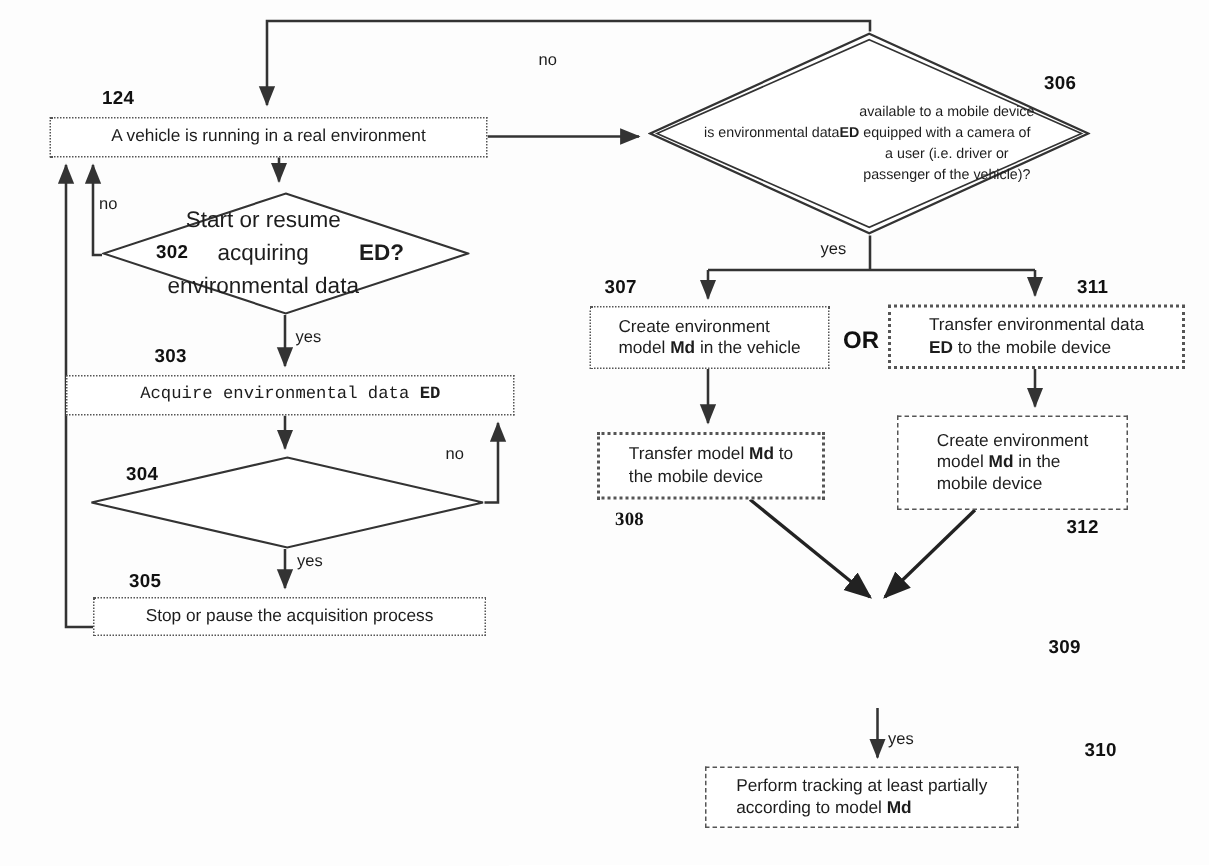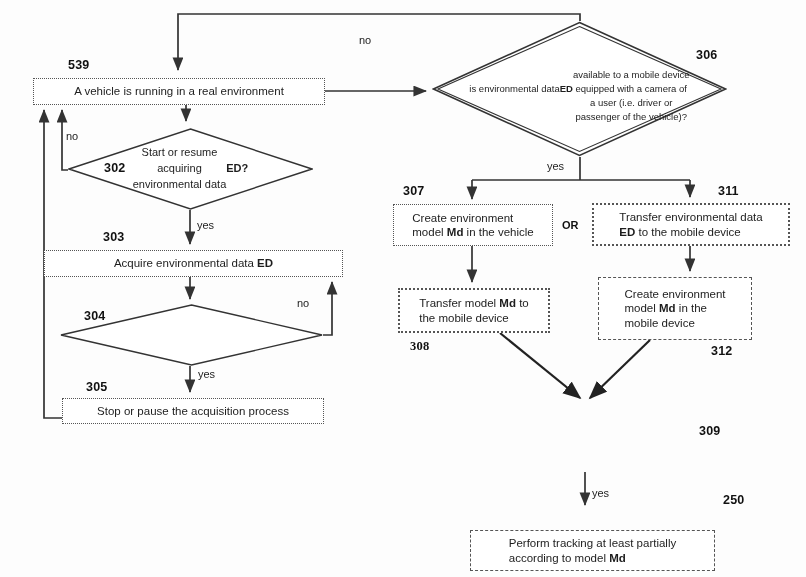--- a/index.html
+++ b/index.html
@@ -59,40 +59,40 @@
   .diamond .dlabel {
     position: absolute;
     left: 12%;
     top: 0;
     width: 76%;
     height: 100%;
     display: flex;
     align-items: center;
     justify-content: center;
     text-align: center;
-    font-size: 11px;
+    font-size: 15px;
     color: #1d1d1d;
     line-height: 1.45;
   }
   .diamond.d306 .dlabel { font-size: 9.5px; }
   .tag {
     position: absolute;
     font-size: 12.5px;
     font-weight: bold;
     color: #111;
     letter-spacing: 0.2px;
   }
   .edge-label {
     position: absolute;
     font-size: 11px;
     color: #1d1d1d;
   }
   .or-label {
     position: absolute;
-    font-size: 11px;
+    font-size: 16px;
     font-weight: bold;
     color: #111;
   }
   b { font-weight: bold; }
 </style>
 </head>
 <body>
 
 <div id="canvas">
 
@@ -145,31 +145,31 @@
 
     <g stroke="#333" fill="none" stroke-width="1.7">
 
       <path d="M585,472 L585,505" marker-end="url(#ah)"></path>
     </g>
   </svg>
 
   <div class="node box" style="left:33px; top:78px; width:292px; height:27px;">
     <span>A vehicle is running in a real environment</span>
   </div>
-  <div class="tag" style="left:68px; top:58px;">539</div>
+  <div class="tag" style="left:68px; top:58px;">124</div>
 
   <div class="diamond d302" style="left:68px; top:128px; width:245px; height:82px;">
     <svg class="dshape" viewBox="0 0 245 82" preserveAspectRatio="none">
       <polygon points="122.5,1 244,41 122.5,81 1,41" fill="#fff" stroke="#333" stroke-width="1.4"></polygon>
     </svg>
     <div class="dlabel">Start or resume<br>acquiring<br>environmental data<br><b>ED?</b></div>
   </div>
   <div class="tag" style="left:104px; top:128px;margin-top:33px;">302</div>
 
-  <div class="node box" style="left:44px; top:250px; width:299px; height:27px;">
+  <div class="node box" style="left:44px; top:250px; width:299px; height:27px;font-family:Liberation Mono, monospace;">
     <span>Acquire environmental data <b>ED</b></span>
   </div>
   <div class="tag" style="left:103px; top:230px;">303</div>
 
   <div class="diamond d304" style="left:60px; top:304px; width:263px; height:62px;">
     <svg class="dshape" viewBox="0 0 263 62" preserveAspectRatio="none">
       <polygon points="131.5,1 262,31 131.5,61 1,31" fill="#fff" stroke="#333" stroke-width="1.4"></polygon>
     </svg>
   </div>
   <div class="tag" style="left:84px; top:309px;">304</div>
@@ -205,24 +205,24 @@
   </div>
   <div class="tag" style="left:410px; top:339px;font-family:Liberation Serif, serif;">308</div>
 
   <div class="node box dashed" style="left:598px; top:277px; width:154px; height:63px;">
     <span>Create environment<br>model <b>Md</b> in the<br>mobile device</span>
   </div>
   <div class="tag" style="left:711px; top:344px;">312</div>
 
   <div class="tag" style="left:699px; top:424px;text-align:center;">309</div>
 
-  <div class="node box dashed" style="left:470px; top:511px; width:245px; height:41px;margin-top:19px;">
+  <div class="node box dashed" style="left:470px; top:511px; width:209px; height:41px;">
     <span>Perform tracking at least partially<br>according to model <b>Md</b></span>
   </div>
-  <div class="tag" style="left:723px; top:493px;">250</div>
+  <div class="tag" style="left:723px; top:493px;">310</div>
 
   <div class="edge-label" style="left:359px; top:34px;">no</div>
   <div class="edge-label" style="left:66px; top:130px;">no</div>
   <div class="edge-label" style="left:197px; top:219px;">yes</div>
   <div class="edge-label" style="left:297px; top:297px;">no</div>
   <div class="edge-label" style="left:198px; top:368px;">yes</div>
   <div class="edge-label" style="left:547px; top:160px;">yes</div>
   <div class="edge-label" style="left:592px; top:487px;">yes</div>
 
 </div>

